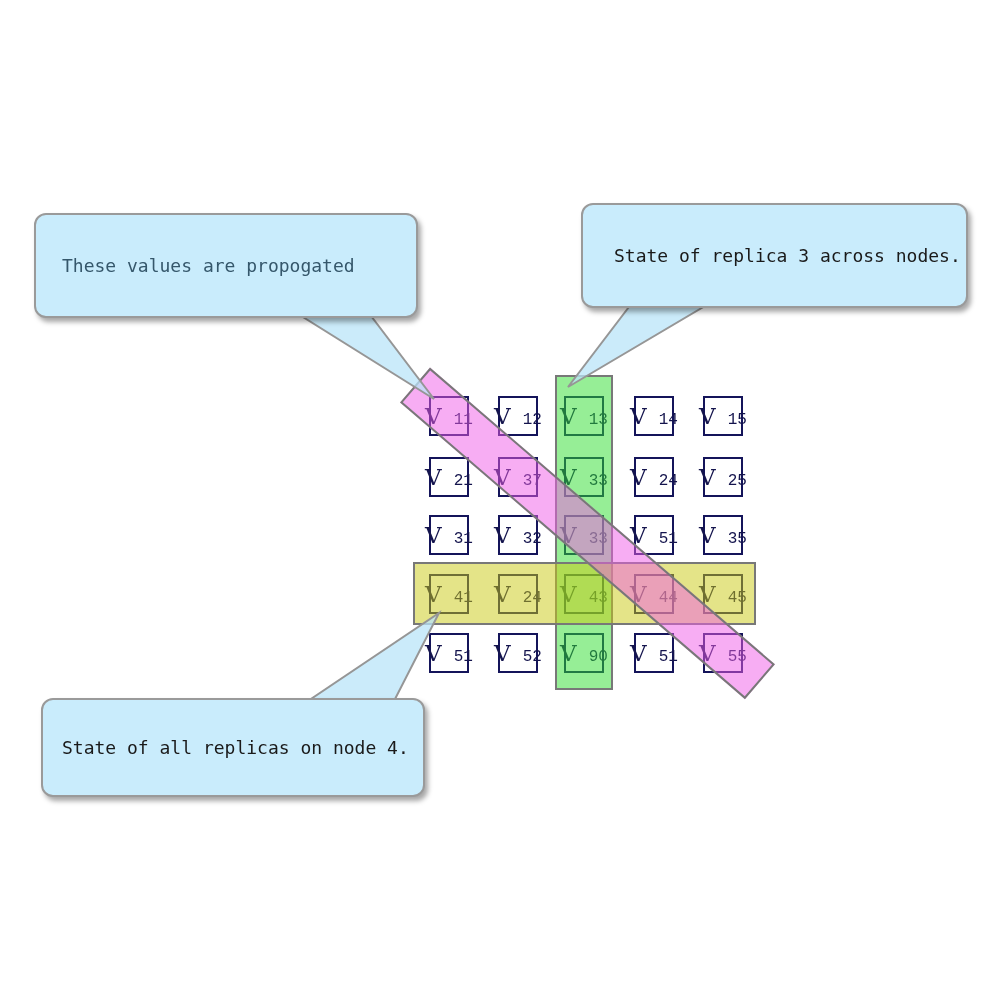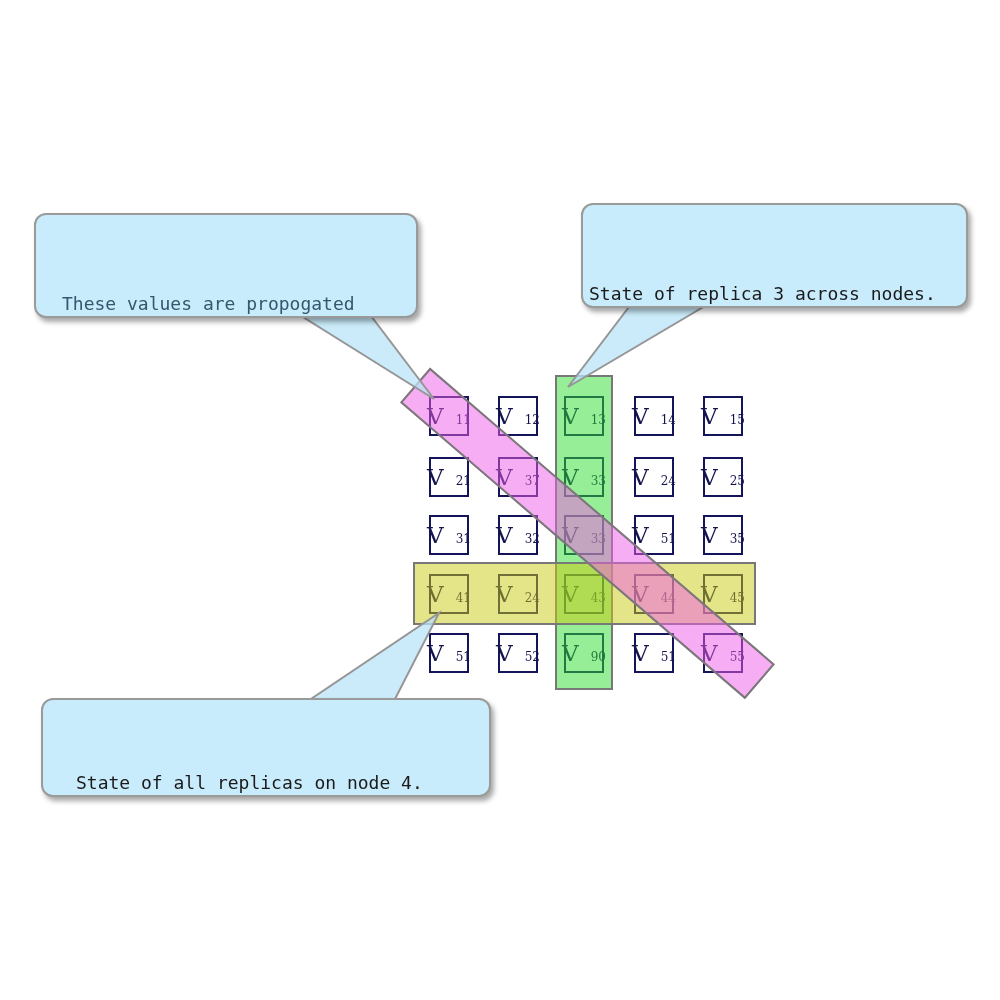--- a/index.html
+++ b/index.html
@@ -12,46 +12,46 @@
 
   
   .cell{
     position:absolute;width:36px;height:36px;
     border:2px solid #14145a;background:#ffffff;
     display:flex;align-items:center;justify-content:center;
     font-family:"DejaVu Serif", serif;
     color:#14144d;z-index:1;
   }
   .cell .vbase{font-size:23px;line-height:1;}
-  .cell sub{font-size:12px;line-height:1;margin-left:12px;transform:translateY(4px);display:inline-block;}
+  .cell sub{font-size:16px;line-height:1;margin-left:12px;transform:translateY(4px);display:inline-block;font-family:Liberation Mono, monospace;}
 
   
   .band{position:absolute;border:2px solid #787878;box-sizing:border-box;}
   #band-column{left:555px;top:375px;width:58px;height:315px;z-index:2;}
   #band-row{left:413px;top:562px;width:343px;height:63px;z-index:3;}
   #band-diagonal{
     left:415px;top:362px;width:455px;height:46px;
     transform-origin:0 50%;transform:rotate(40.7deg);z-index:4;
   }
 
   
   #tails{position:absolute;left:0;top:0;z-index:5;pointer-events:none;}
 
   
   .callout{
     position:absolute;border-radius:12px;
     border:2px solid #9a9a9a;
     box-shadow:3px 4px 5px rgba(0,0,0,0.35);
-    display:flex;flex-direction:column;justify-content:flex-end;
+    display:flex;flex-direction:column;justify-content:center;
     font-size:18px;line-height:25px;
     z-index:6;box-sizing:border-box;
   }
   #callout-gossip{left:34px;top:213px;width:384px;height:105px;padding-left:26px;}
-  #callout-replica{left:581px;top:203px;width:387px;height:105px;padding-left:6px;}
-  #callout-node{left:41px;top:698px;width:450px;height:99px;padding-left:33px;}
+  #callout-replica{left:581px;top:203px;width:387px;height:105px;padding-left:31px;}
+  #callout-node{left:41px;top:698px;width:384px;height:99px;padding-left:19px;}
 </style>
 </head>
 <body>
 
 <div id="canvas">
 
   <div id="grid">
       <div class="cell" style="left: 429px; top: 396px; border-color: rgb(20, 20, 90); color: rgb(20, 20, 77);">
         <span class="vbase">V</span>
         <sub>11</sub>

